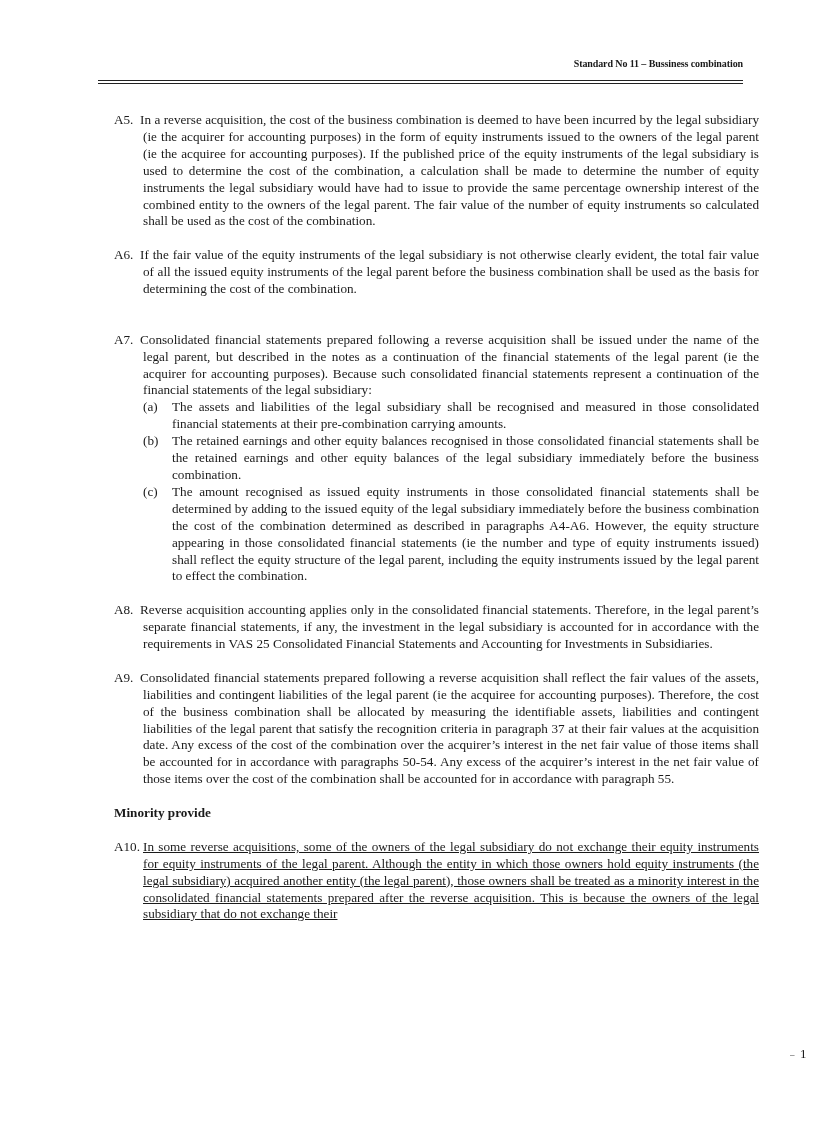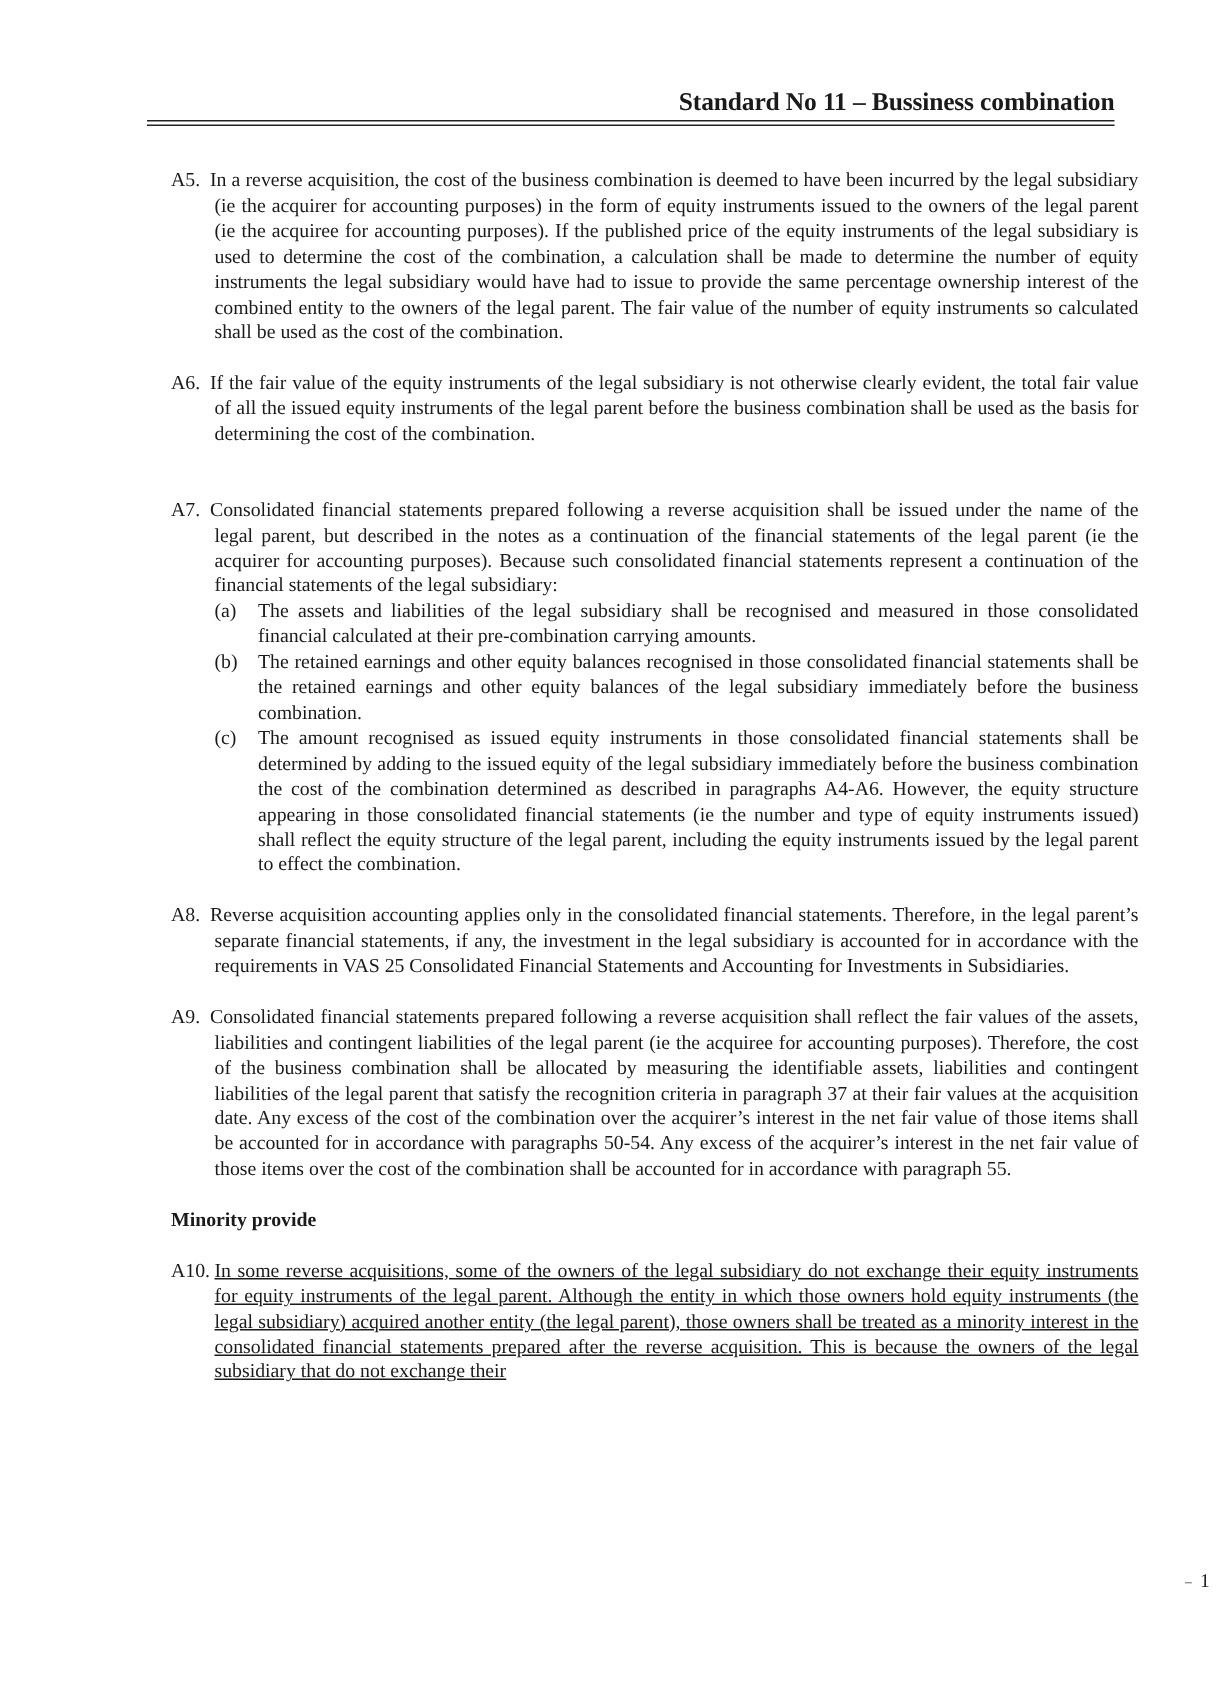--- a/index.html
+++ b/index.html
@@ -1,19 +1,19 @@
 <!DOCTYPE html>
 <html><head>
 <meta charset="utf-8">
 <style>
   html, body { margin: 0; padding: 0; background: #ffffff; }
   body { width: 816px; height: 1123px; position: relative; overflow: hidden;
          font-family: "Liberation Serif", "DejaVu Serif", serif; color: #1a1a1a; }
   .header { position: absolute; left: 98px; top: 58px; width: 645px; text-align: right;
-            font-weight: bold; font-size: 17px; letter-spacing: -0.1px; }
+            font-weight: bold; font-size: 10px; letter-spacing: -0.1px; }
   .rule { position: absolute; left: 98px; width: 645px; height: 0; border-top: 1px solid #222; }
   .rule.r1 { top: 80px; } .rule.r2 { top: 83px; }
   .content { position: absolute; left: 98px; top: 112px; width: 645px; font-size: 13.2px; line-height: 16.9px; margin-left: 16px; }
   .para { text-align: justify; padding-left: 29px; text-indent: -29px; margin: 0; }
   .para .num { display: inline-block; width: 26px; text-indent: 0; }
   .para.a10 { padding-left: 29px; text-indent: -29px; text-decoration: underline; }
   .para.a10 .num { width: 29px; }
   .gap { height: 16.9px; }
   .heading { font-weight: bold; margin: 0; }
   .sublist { margin: 0; padding: 0; list-style: none; }
@@ -30,21 +30,21 @@
 <div class="rule r2"></div>
 
 <div class="content">
   <p class="para"><span class="num">A5.</span><span>In a reverse acquisition, the cost of the business combination is deemed to have been incurred by the legal subsidiary (ie the acquirer for accounting purposes) in the form of equity instruments issued to the owners of the legal parent (ie the acquiree for accounting purposes). If the published price of the equity instruments of the legal subsidiary is used to determine the cost of the combination, a calculation shall be made to determine the number of equity instruments the legal subsidiary would have had to issue to provide the same percentage ownership interest of the combined entity to the owners of the legal parent. The fair value of the number of equity instruments so calculated shall be used as the cost of the combination.</span></p>
   <div class="gap"></div>
   <p class="para"><span class="num">A6.</span><span>If the fair value of the equity instruments of the legal subsidiary is not otherwise clearly evident, the total fair value of all the issued equity instruments of the legal parent before the business combination shall be used as the basis for determining the cost of the combination.</span></p>
   <div class="gap"></div>
   <div class="gap"></div>
   <p class="para"><span class="num">A7.</span><span>Consolidated financial statements prepared following a reverse acquisition shall be issued under the name of the legal parent, but described in the notes as a continuation of the financial statements of the legal parent (ie the acquirer for accounting purposes). Because such consolidated financial statements represent a continuation of the financial statements of the legal subsidiary:</span></p>
   <div class="sublist">
-    <p class="subitem"><span class="lbl">(a)</span><span>The assets and liabilities of the legal subsidiary shall be recognised and measured in those consolidated financial calculated at their pre-combination carrying amounts.</span></p>
+    <p class="subitem"><span class="lbl">(a)</span><span>The assets and liabilities of the legal subsidiary shall be recognised and measured in those consolidated financial statements at their pre-combination carrying amounts.</span></p>
     <p class="subitem"><span class="lbl">(b)</span><span>The retained earnings and other equity balances recognised in those consolidated financial statements shall be the retained earnings and other equity balances of the legal subsidiary immediately before the business combination.</span></p>
     <p class="subitem"><span class="lbl">(c)</span><span>The amount recognised as issued equity instruments in those consolidated financial statements shall be determined by adding to the issued equity of the legal subsidiary immediately before the business combination the cost of the combination determined as described in paragraphs A4-A6. However, the equity structure appearing in those consolidated financial statements (ie the number and type of equity instruments issued) shall reflect the equity structure of the legal parent, including the equity instruments issued by the legal parent to effect the combination.</span></p>
   </div>
   <div class="gap"></div>
   <p class="para"><span class="num">A8.</span><span>Reverse acquisition accounting applies only in the consolidated financial statements. Therefore, in the legal parent’s separate financial statements, if any, the investment in the legal subsidiary is accounted for in accordance with the requirements in VAS 25 Consolidated Financial Statements and Accounting for Investments in Subsidiaries.</span></p>
   <div class="gap"></div>
   <p class="para"><span class="num">A9.</span><span>Consolidated financial statements prepared following a reverse acquisition shall reflect the fair values of the assets, liabilities and contingent liabilities of the legal parent (ie the acquiree for accounting purposes). Therefore, the cost of the business combination shall be allocated by measuring the identifiable assets, liabilities and contingent liabilities of the legal parent that satisfy the recognition criteria in paragraph 37 at their fair values at the acquisition date. Any excess of the cost of the combination over the acquirer’s interest in the net fair value of those items shall be accounted for in accordance with paragraphs 50-54. Any excess of the acquirer’s interest in the net fair value of those items over the cost of the combination shall be accounted for in accordance with paragraph 55.</span></p>
   <div class="gap"></div>
   <p class="heading">Minority provide</p>
   <div class="gap"></div>

